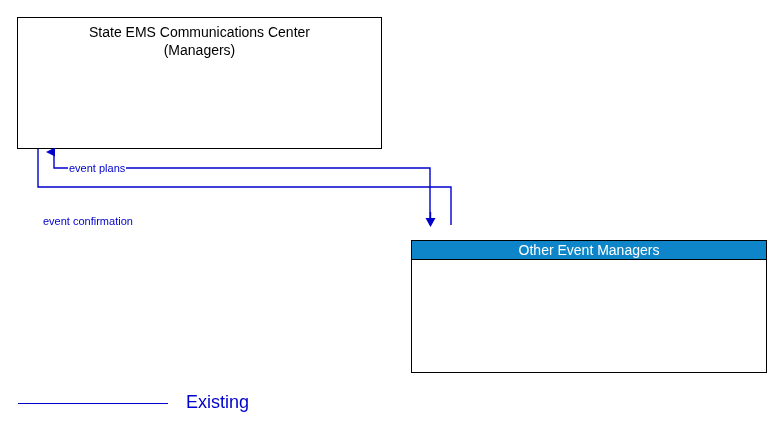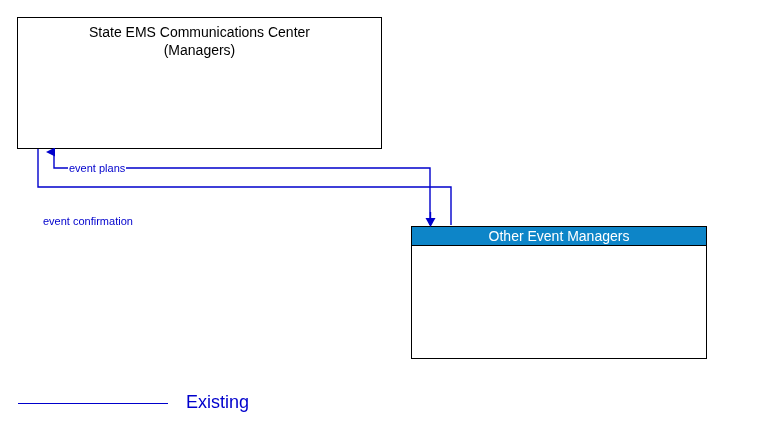--- a/index.html
+++ b/index.html
@@ -47,22 +47,22 @@
   #box-statecomm {
     left: 17px;
     top: 17px;
     width: 365px;
     height: 132px;
   }
   #box-statecomm .ctx-header { text-align: left; padding-left: 2px; }
 
   #box-other {
     left: 411px;
-    top: 226px;
-    width: 296px;
+    top: 240px;
+    width: 356px;
     height: 133px;
   }
 
   
   #connectors {
     position: absolute;
     left: 0;
     top: 0;
     width: 782px;
     height: 429px;

